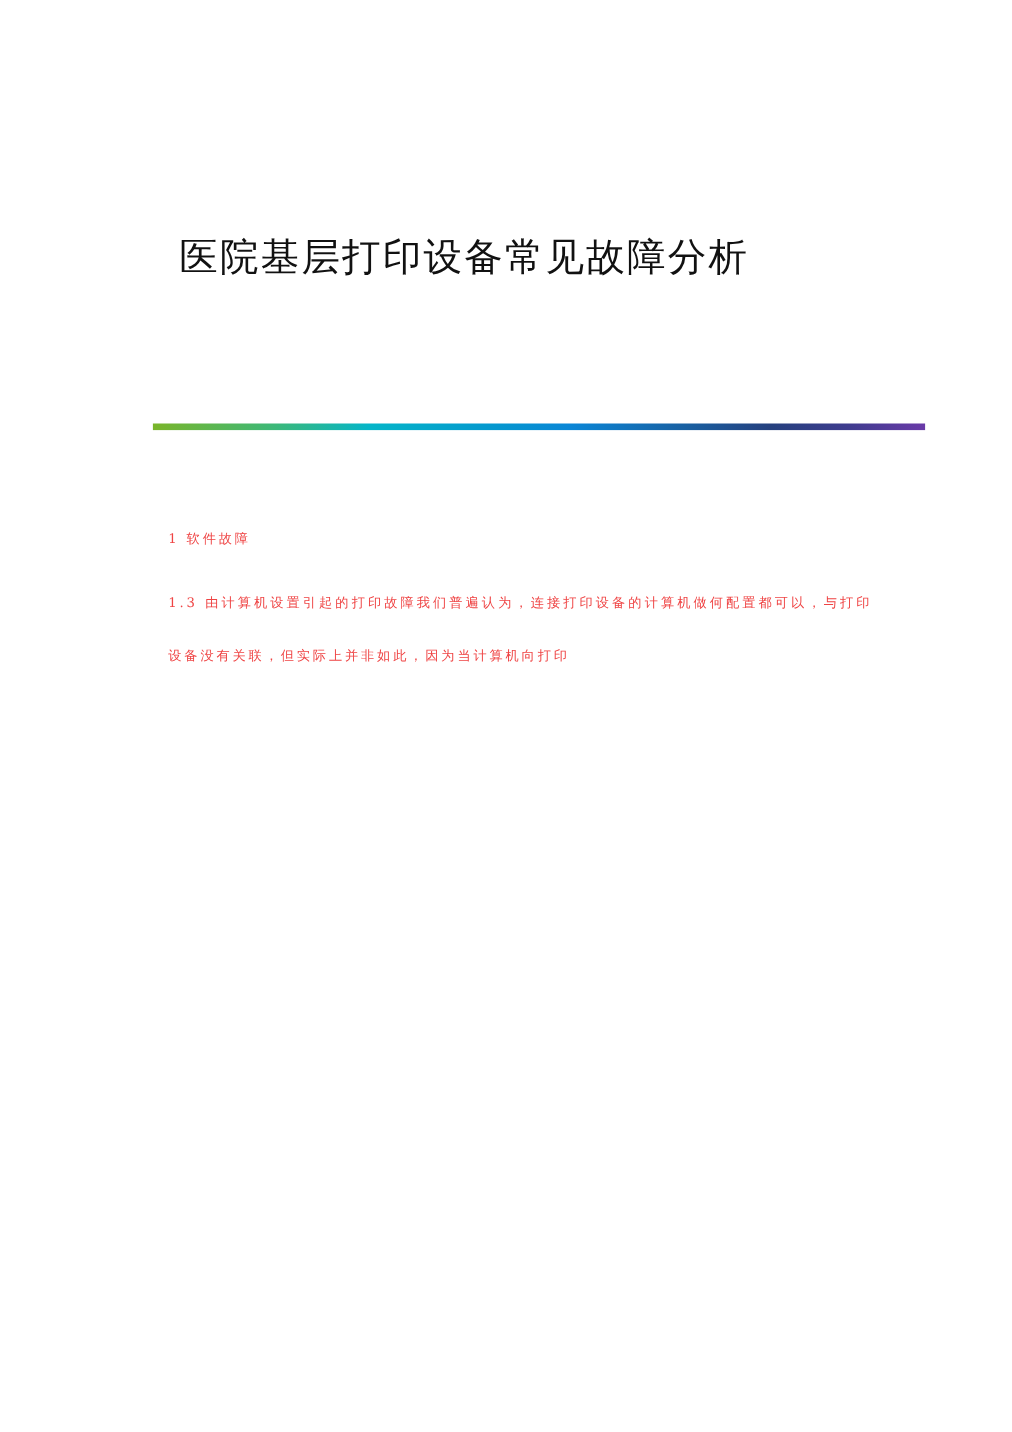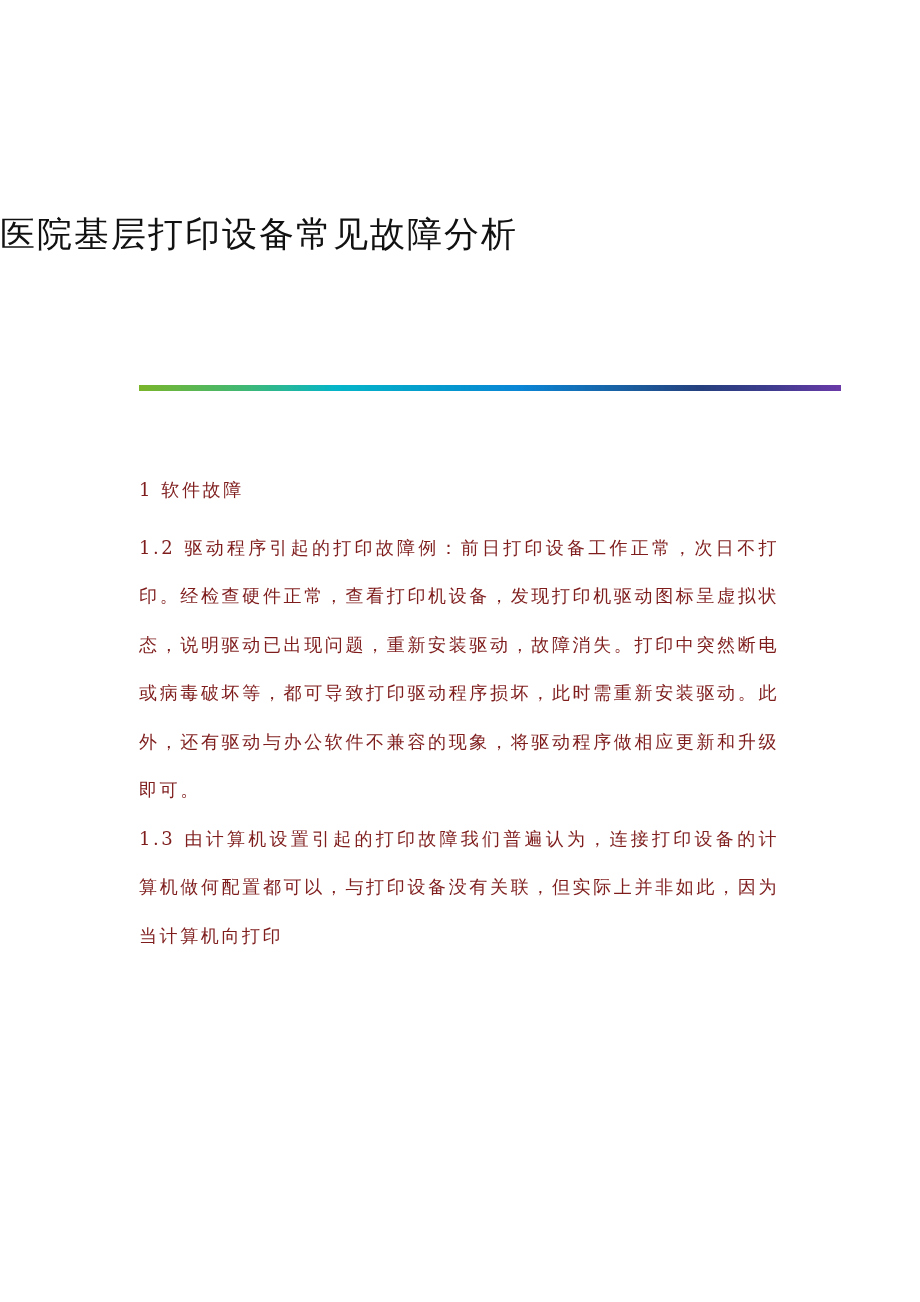--- a/index.html
+++ b/index.html
@@ -13,59 +13,59 @@
       position: relative;
       overflow: hidden;
       font-family: "DejaVu Serif", "Liberation Serif", serif;
       color: #1a1a1a;
     }
     .title {
       position: absolute;
       top: 210px;
       left: 0;
       width: 844px;
+      text-align: center;
       font-size: 35px;
       letter-spacing: 2px;
       color: #111111;
       font-family: "DejaVu Serif", "Liberation Serif", serif;
       line-height: 48px;
       margin: 0;
       font-weight: normal;
     }
     .divider {
       position: absolute;
       top: 385px;
       left: 139px;
       width: 702px;
       height: 6px;
       background: linear-gradient(to right, #7ab52a 0%, #3bb87a 16%, #05b5c8 28%, #0596cf 45%, #0a86d6 54%, #1a5d9e 70%, #25407e 80%, #3e3c8e 90%, #6a3aa8 100%);
     }
     .content {
       position: absolute;
       top: 466px;
-      left: 139px;
+      left: 153px;
       width: 640px;
-      font-size: 18px;
+      font-size: 12px;
       line-height: 48.5px;
       letter-spacing: 2.6px;
-      color: #7f1d1d;
+      color: #ef4444;
     }
     .content p {
       margin: 0;
       padding: 0;
       text-align: justify;
     }
     .heading {
       margin-bottom: 0;
     }
   </style>
 </head>
 <body>
 
 <h1 class="title">医院基层打印设备常见故障分析</h1>
 
 <div class="divider"></div>
 
 <div class="content">
   <p class="heading" style="margin-bottom:9px;">1 软件故障</p>
-  <p style="margin-top:0px;">1.2 驱动程序引起的打印故障例：前日打印设备工作正常，次日不打印。经检查硬件正常，查看打印机设备，发现打印机驱动图标呈虚拟状态，说明驱动已出现问题，重新安装驱动，故障消失。打印中突然断电或病毒破坏等，都可导致打印驱动程序损坏，此时需重新安装驱动。此外，还有驱动与办公软件不兼容的现象，将驱动程序做相应更新和升级即可。</p>
   <p>1.3 由计算机设置引起的打印故障我们普遍认为，连接打印设备的计算机做何配置都可以，与打印设备没有关联，但实际上并非如此，因为当计算机向打印</p>
 </div>
 
 </body></html>

